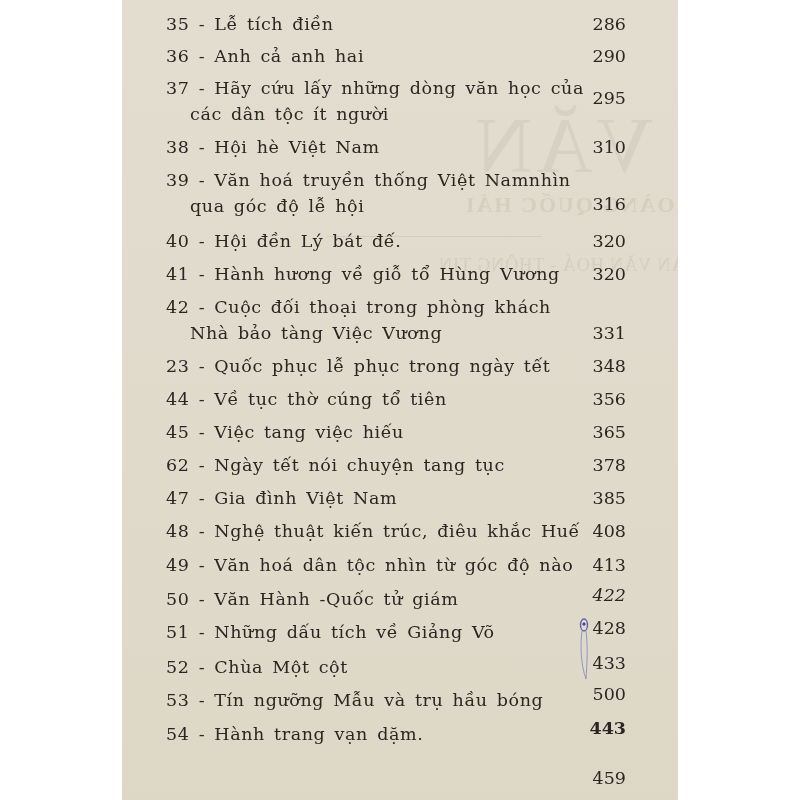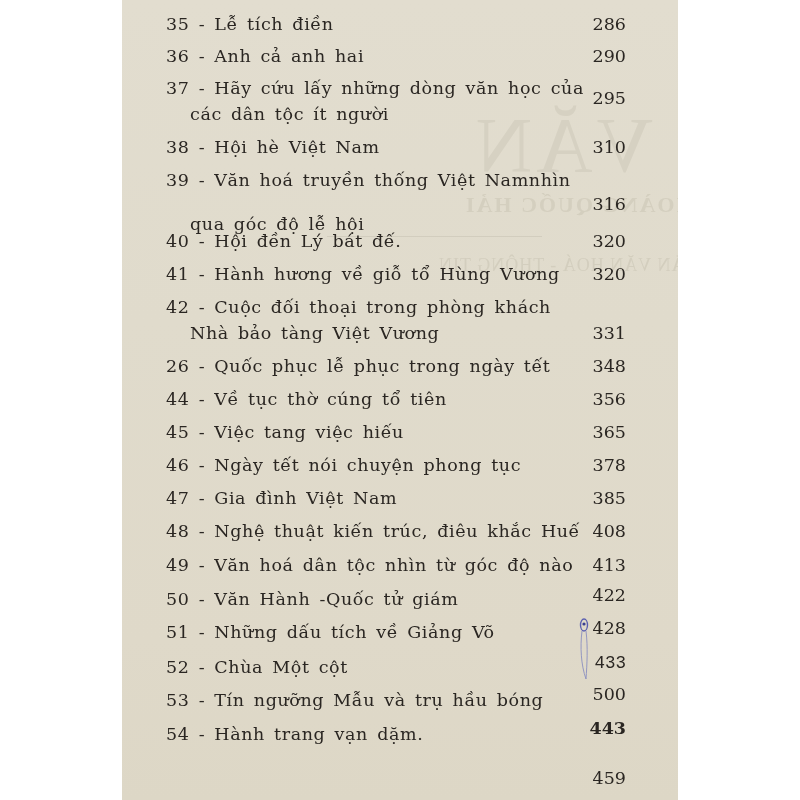--- a/index.html
+++ b/index.html
@@ -132,88 +132,88 @@
       <span class="page-num" style="top:10px;">295</span>
     </div>
 
     <div class="entry" style="top:137px;">
       <span class="line-text"><span>38</span> - <span>Hội hè Việt Nam</span></span>
       <span class="page-num">310</span>
     </div>
 
     <div class="entry" style="top:170px;">
       <span class="line-text"><span>39</span> - <span>Văn hoá truyền thống Việt Namnhìn</span></span>
-      <span class="cont" style="top:44px;">qua góc độ lễ hội</span>
+      <span class="cont" style="top:26px;">qua góc độ lễ hội</span>
       <span class="page-num" style="top:24px;">316</span>
     </div>
 
     <div class="entry" style="top:231px;">
       <span class="line-text"><span>40</span> - <span>Hội đền Lý bát đế.</span></span>
       <span class="page-num">320</span>
     </div>
 
     <div class="entry" style="top:264px;">
       <span class="line-text"><span>41</span> - <span>Hành hương về giỗ tổ Hùng Vương</span></span>
       <span class="page-num">320</span>
     </div>
 
     <div class="entry" style="top:297px;">
       <span class="line-text"><span>42</span> - <span>Cuộc đối thoại trong phòng khách</span></span>
-      <span class="cont" style="top:26px;">Nhà bảo tàng Việt Vương</span>
+      <span class="cont" style="top:26px;">Nhà bảo tàng Việc Vương</span>
       <span class="page-num" style="top:26px;">331</span>
     </div>
 
     <div class="entry" style="top:356px;">
-      <span class="line-text"><span>26</span> - <span>Quốc phục lễ phục trong ngày tết</span></span>
+      <span class="line-text"><span>23</span> - <span>Quốc phục lễ phục trong ngày tết</span></span>
       <span class="page-num">348</span>
     </div>
 
     <div class="entry" style="top:389px;">
       <span class="line-text"><span>44</span> - <span>Về tục thờ cúng tổ tiên</span></span>
       <span class="page-num">356</span>
     </div>
 
     <div class="entry" style="top:422px;">
       <span class="line-text"><span>45</span> - <span>Việc tang việc hiếu</span></span>
       <span class="page-num">365</span>
     </div>
 
     <div class="entry" style="top:455px;">
-      <span class="line-text"><span>46</span> - <span>Ngày tết nói chuyện phong tục</span></span>
+      <span class="line-text"><span>62</span> - <span>Ngày tết nói chuyện tang tục</span></span>
       <span class="page-num">378</span>
     </div>
 
     <div class="entry" style="top:488px;">
       <span class="line-text"><span>47</span> - <span>Gia đình Việt Nam</span></span>
       <span class="page-num">385</span>
     </div>
 
     <div class="entry" style="top:521px;">
       <span class="line-text"><span>48</span> - <span>Nghệ thuật kiến trúc, điêu khắc Huế</span></span>
       <span class="page-num">408</span>
     </div>
 
     <div class="entry" style="top:555px;">
       <span class="line-text"><span>49</span> - <span>Văn hoá dân tộc nhìn từ góc độ nào</span></span>
       <span class="page-num">413</span>
     </div>
 
     <div class="entry" style="top:589px;">
       <span class="line-text"><span>50</span> - <span>Văn Hành -Quốc tử giám</span></span>
-      <span class="page-num" style="top:-4px;">422</span>
+      <span class="page-num" style="top:-4px;font-style:italic;">422</span>
     </div>
 
     <div class="entry" style="top:622px;">
       <span class="line-text"><span>51</span> - <span>Những dấu tích về Giảng Võ</span></span>
       <span class="page-num" style="top:-4px;">428</span>
     </div>
 
     <div class="entry" style="top:657px;">
       <span class="line-text"><span>52</span> - <span>Chùa Một cột</span></span>
-      <span class="page-num" style="top:-4px;font-family:Liberation Mono, monospace;">433</span>
+      <span class="page-num" style="top:-4px;">433</span>
     </div>
 
     <div class="entry" style="top:690px;">
       <span class="line-text"><span>53</span> - <span>Tín ngưỡng Mẫu và trụ hầu bóng</span></span>
       <span class="page-num" style="top:-6px;">500</span>
     </div>
 
     <div class="entry" style="top:724px;">
       <span class="line-text"><span>54</span> - <span>Hành trang vạn dặm.</span></span>
       <span class="page-num" style="top:-6px;font-weight:bold;">443</span>

